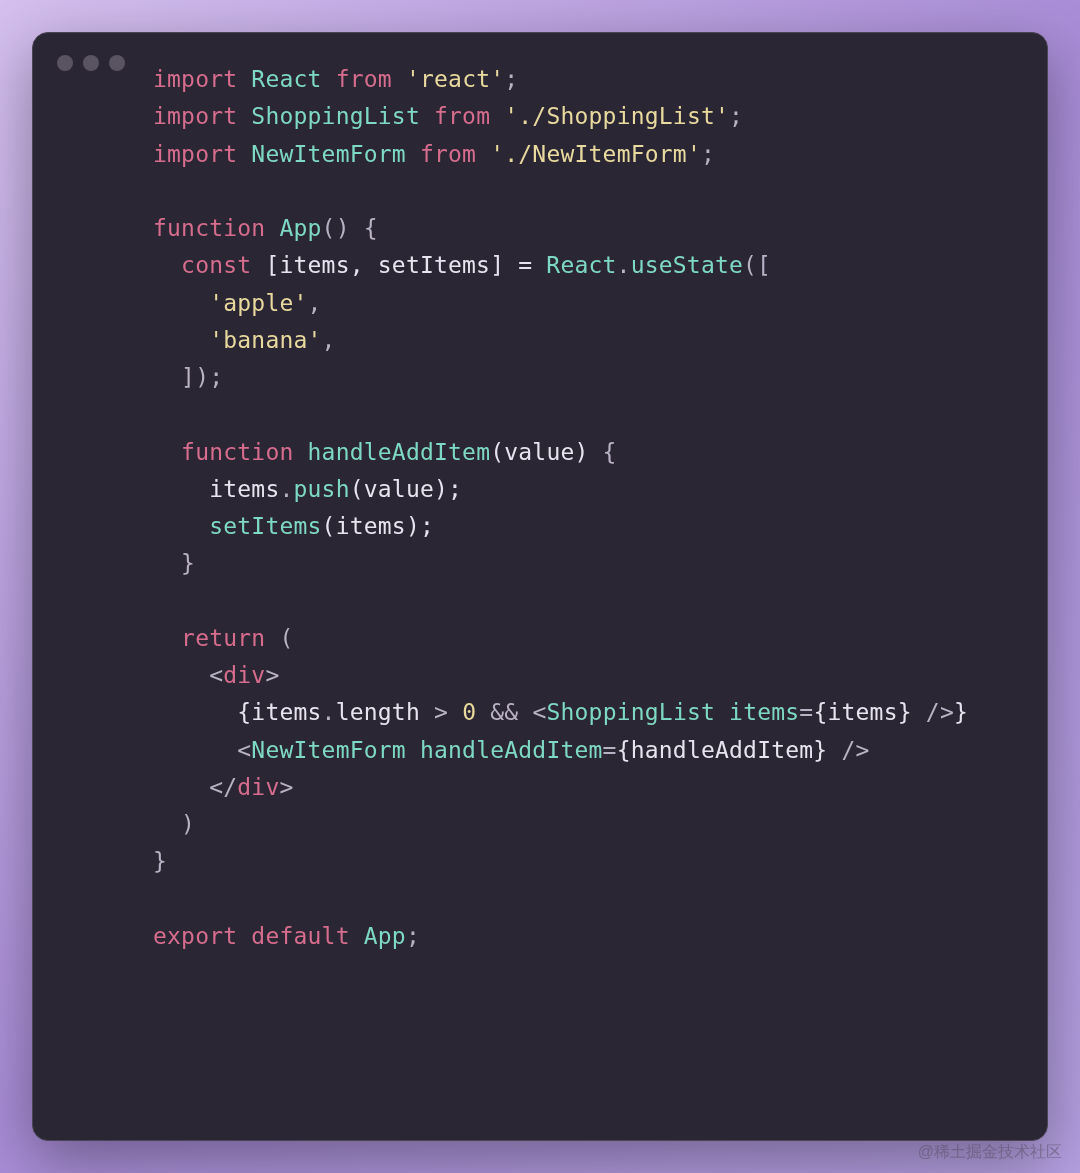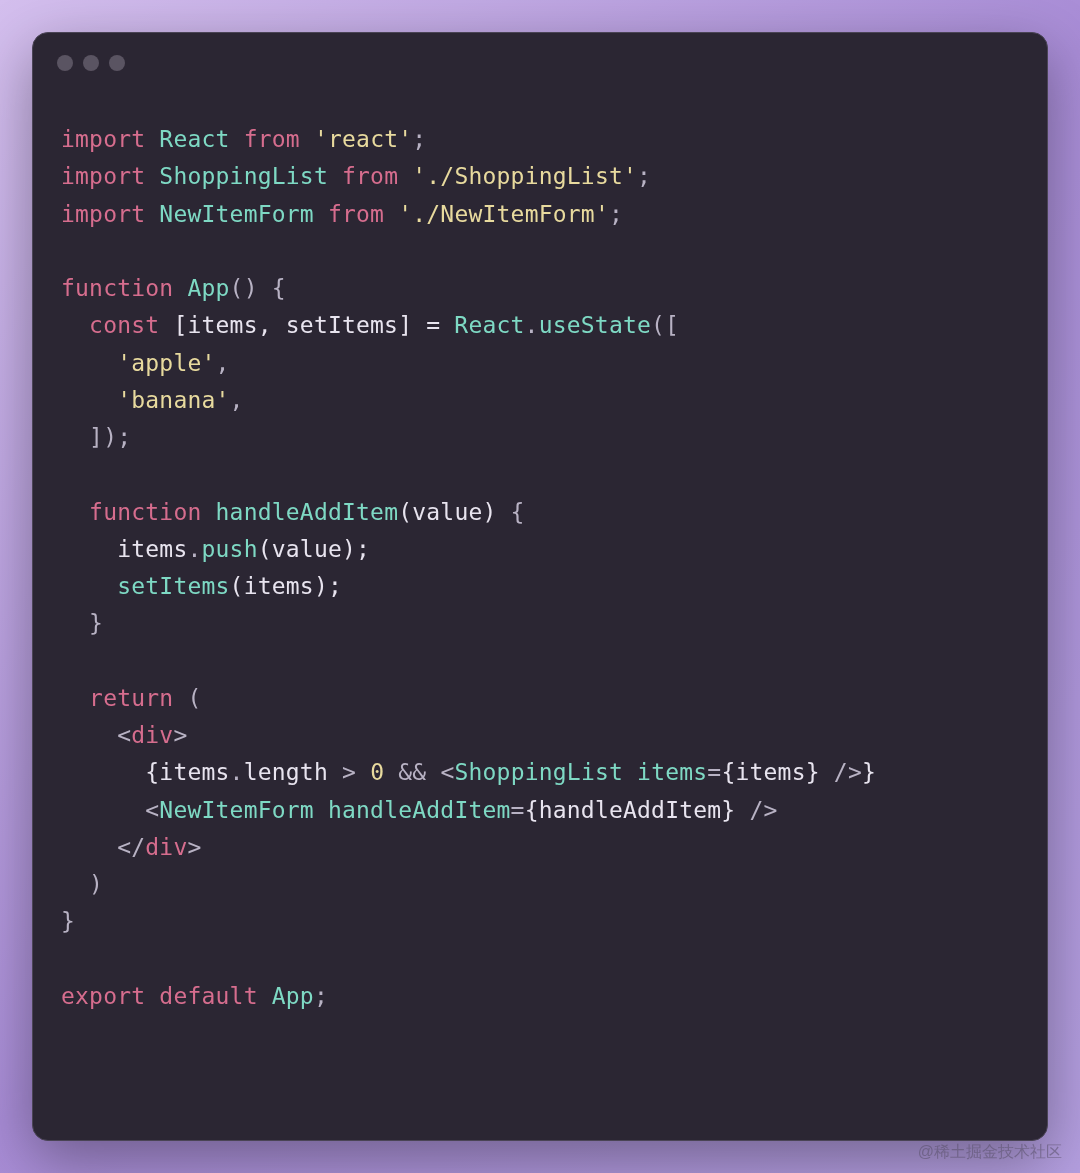--- a/index.html
+++ b/index.html
@@ -15,21 +15,21 @@
   }
   .window {
     width: 1016px;
     height: 1109px;
     background: #2b2633;
     border-radius: 16px;
     border: 1px solid #4a4455;
     box-shadow: 0 20px 60px rgba(0,0,0,0.35);
     overflow: hidden;
     display: flex;
-    flex-direction: column;
+    flex-direction: row;
   }
   .titlebar {
     height: 60px;
     display: flex;
     align-items: center;
     padding-left: 24px;
     gap: 10px;
   }
   .dot {
     width: 16px;

